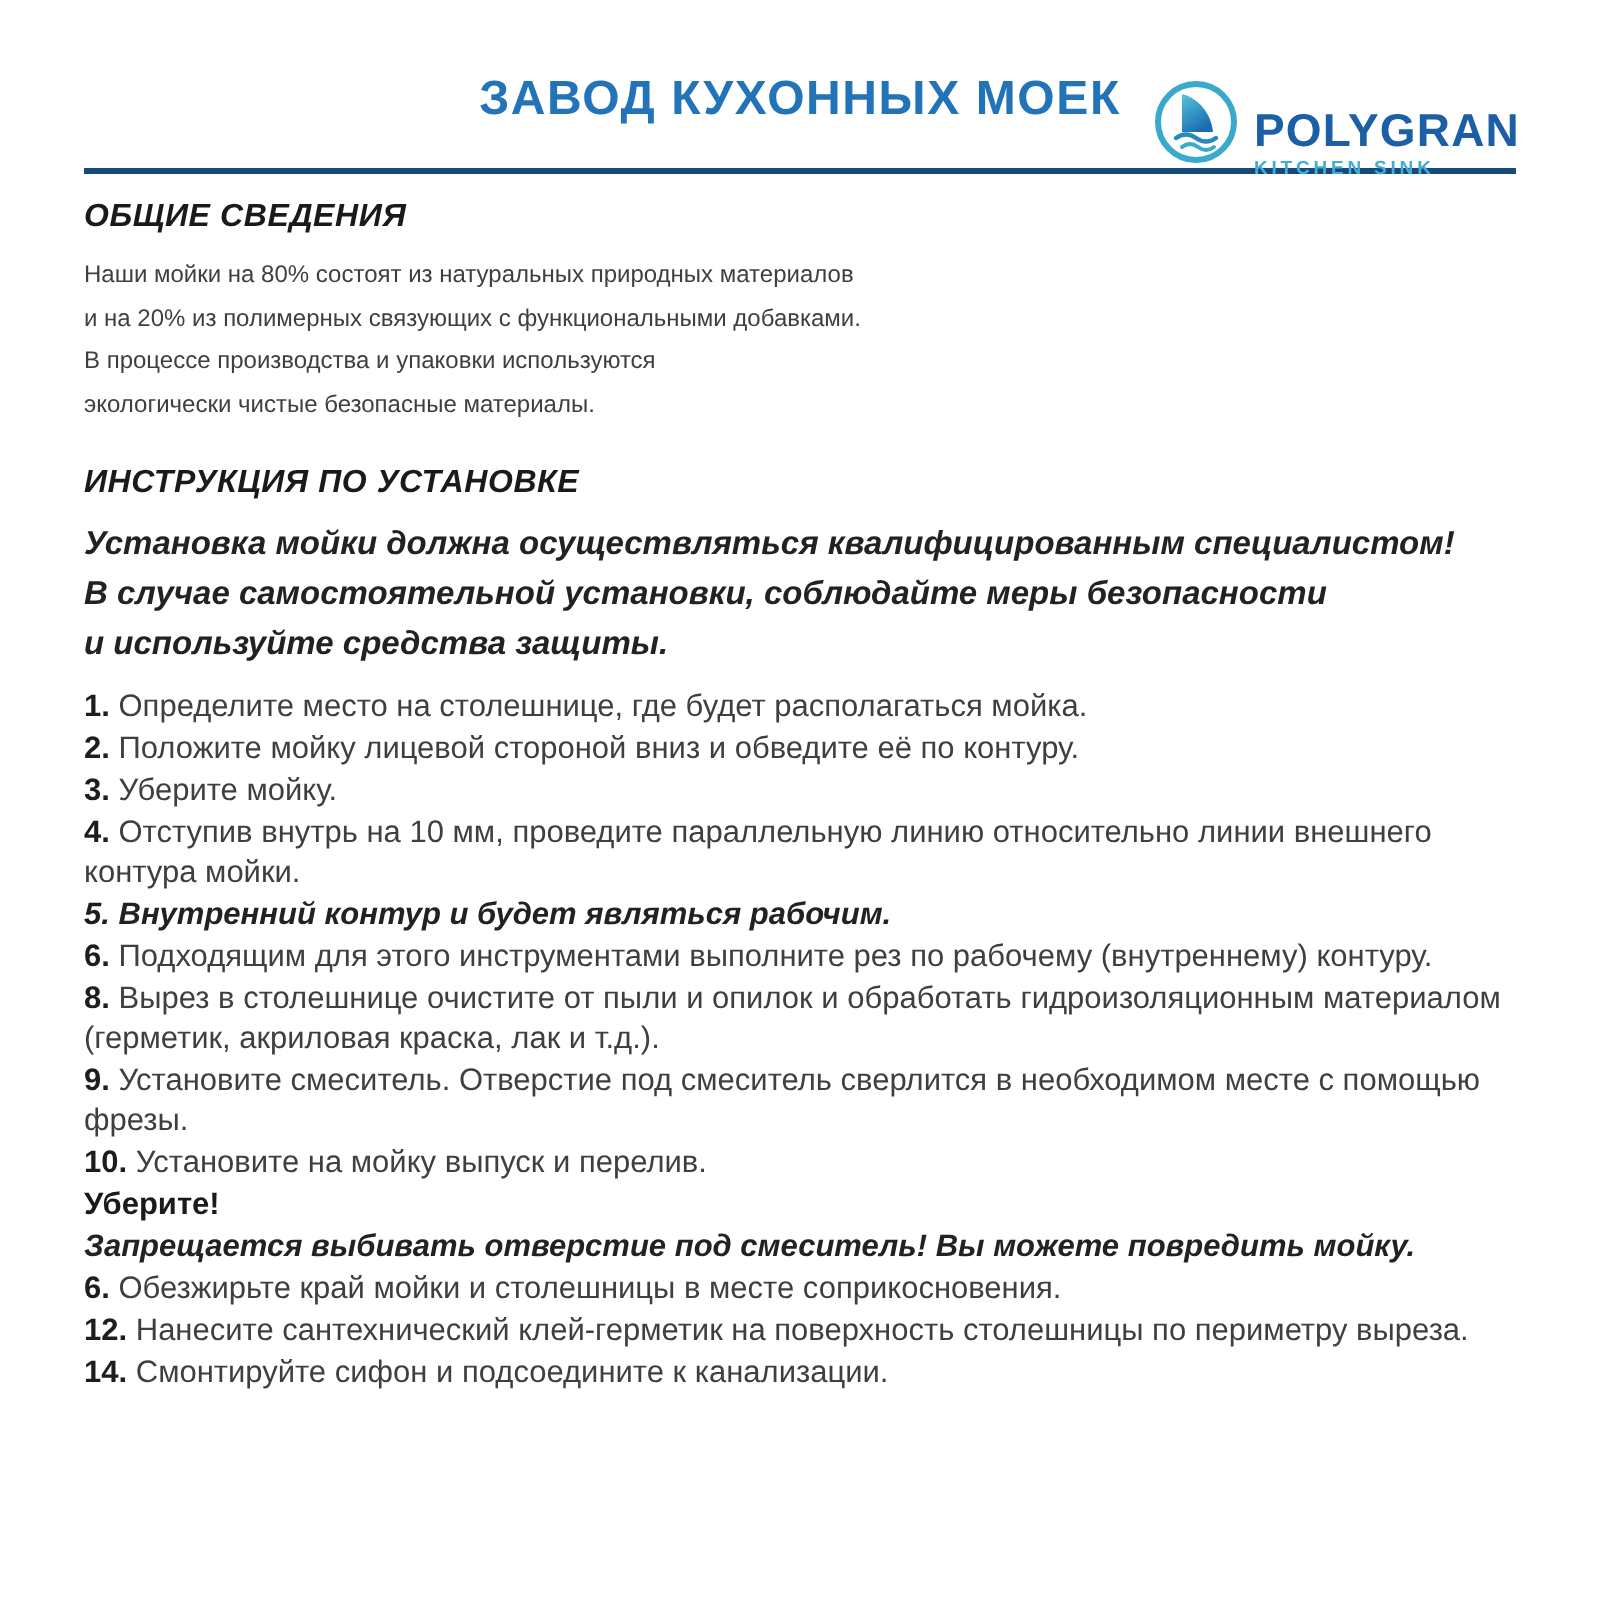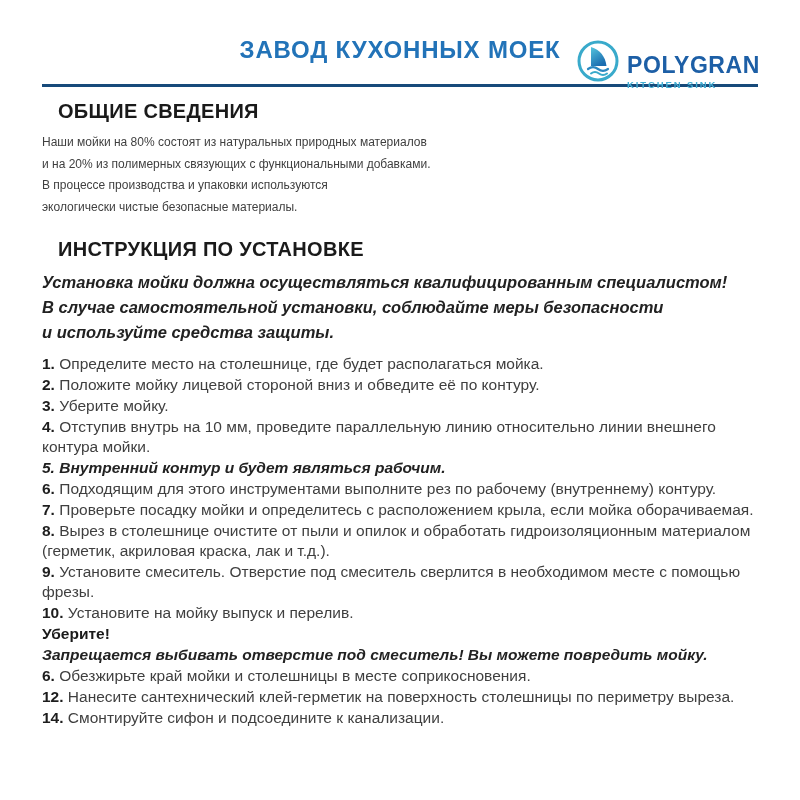--- a/index.html
+++ b/index.html
@@ -65,25 +65,26 @@
   .divider {
     border: none;
     border-top: 3px solid #174a7a;
     margin: 0 42px;
   }
   
   .content {
     padding: 0 42px;
   }
   .section-heading {
-    font-size: 20px;
+    font-size: 16px;
     font-weight: 800;
     letter-spacing: 0.3px;
     color: #1a1a1a;
-    margin: 13px 0 9px 16px;
+    margin: 13px 0 9px 0;
+    font-style: italic;
   }
   .section-heading.second {
     margin-top: 20px;
   }
   .general-text {
     font-size: 12px;
     line-height: 21.5px;
     color: #3f3f3f;
     white-space: pre-line;
     margin: 0;
@@ -167,21 +168,20 @@
 В случае самостоятельной установки, соблюдайте меры безопасности
 и используйте средства защиты.</p>
 
       <div class="steps">
           <div class="step"><span class="num">1.</span><span> Определите место на столешнице, где будет располагаться мойка.</span></div>
           <div class="step"><span class="num">2.</span><span> Положите мойку лицевой стороной вниз и обведите её по контуру.</span></div>
           <div class="step"><span class="num">3.</span><span> Уберите мойку.</span></div>
           <div class="step"><span class="num">4.</span><span> Отступив внутрь на 10 мм, проведите параллельную линию относительно линии внешнего контура мойки.</span></div>
           <div class="step emphasis"><span class="num">5.</span><span> Внутренний контур и будет являться рабочим.</span></div>
           <div class="step"><span class="num">6.</span><span> Подходящим для этого инструментами выполните рез по рабочему (внутреннему) контуру.</span></div>
-          <div class="step"><span class="num">7.</span><span> Проверьте посадку мойки и определитесь с расположением крыла, если мойка оборачиваемая.</span></div>
           <div class="step"><span class="num">8.</span><span> Вырез в столешнице очистите от пыли и опилок и обработать гидроизоляционным материалом (герметик, акриловая краска, лак и т.д.).</span></div>
           <div class="step"><span class="num">9.</span><span> Установите смеситель. Отверстие под смеситель сверлится в необходимом месте с помощью фрезы.</span></div>
           <div class="step"><span class="num">10.</span><span> Установите на мойку выпуск и перелив.</span></div>
           <div class="step attention">Уберите!</div>
           <div class="step emphasis">Запрещается выбивать отверстие под смеситель! Вы можете повредить мойку.</div>
           <div class="step"><span class="num">6.</span><span> Обезжирьте край мойки и столешницы в месте соприкосновения.</span></div>
           <div class="step"><span class="num">12.</span><span> Нанесите сантехнический клей-герметик на поверхность столешницы по периметру выреза.</span></div>
           <div class="step"><span class="num">14.</span><span> Смонтируйте сифон и подсоедините к канализации.</span></div>
         </div>
     </section>

